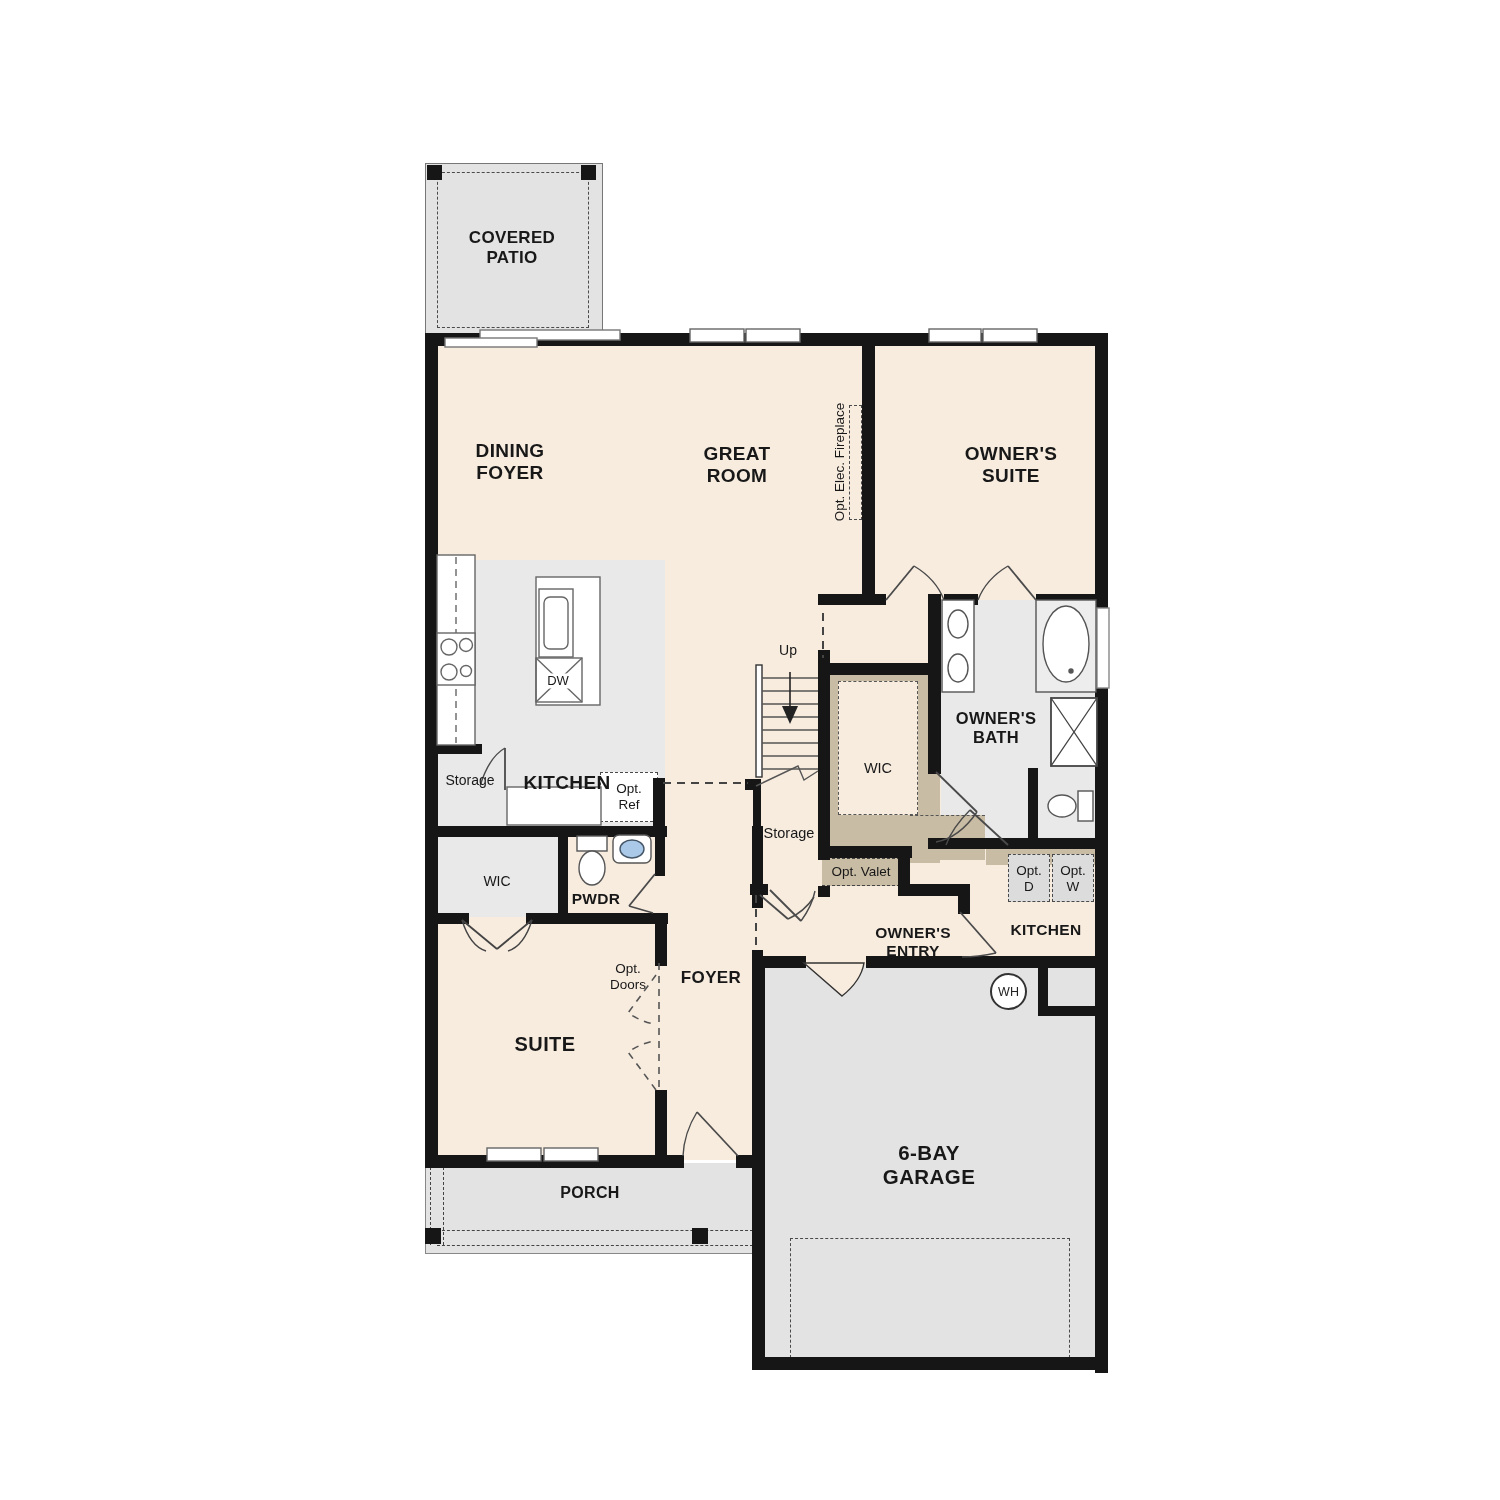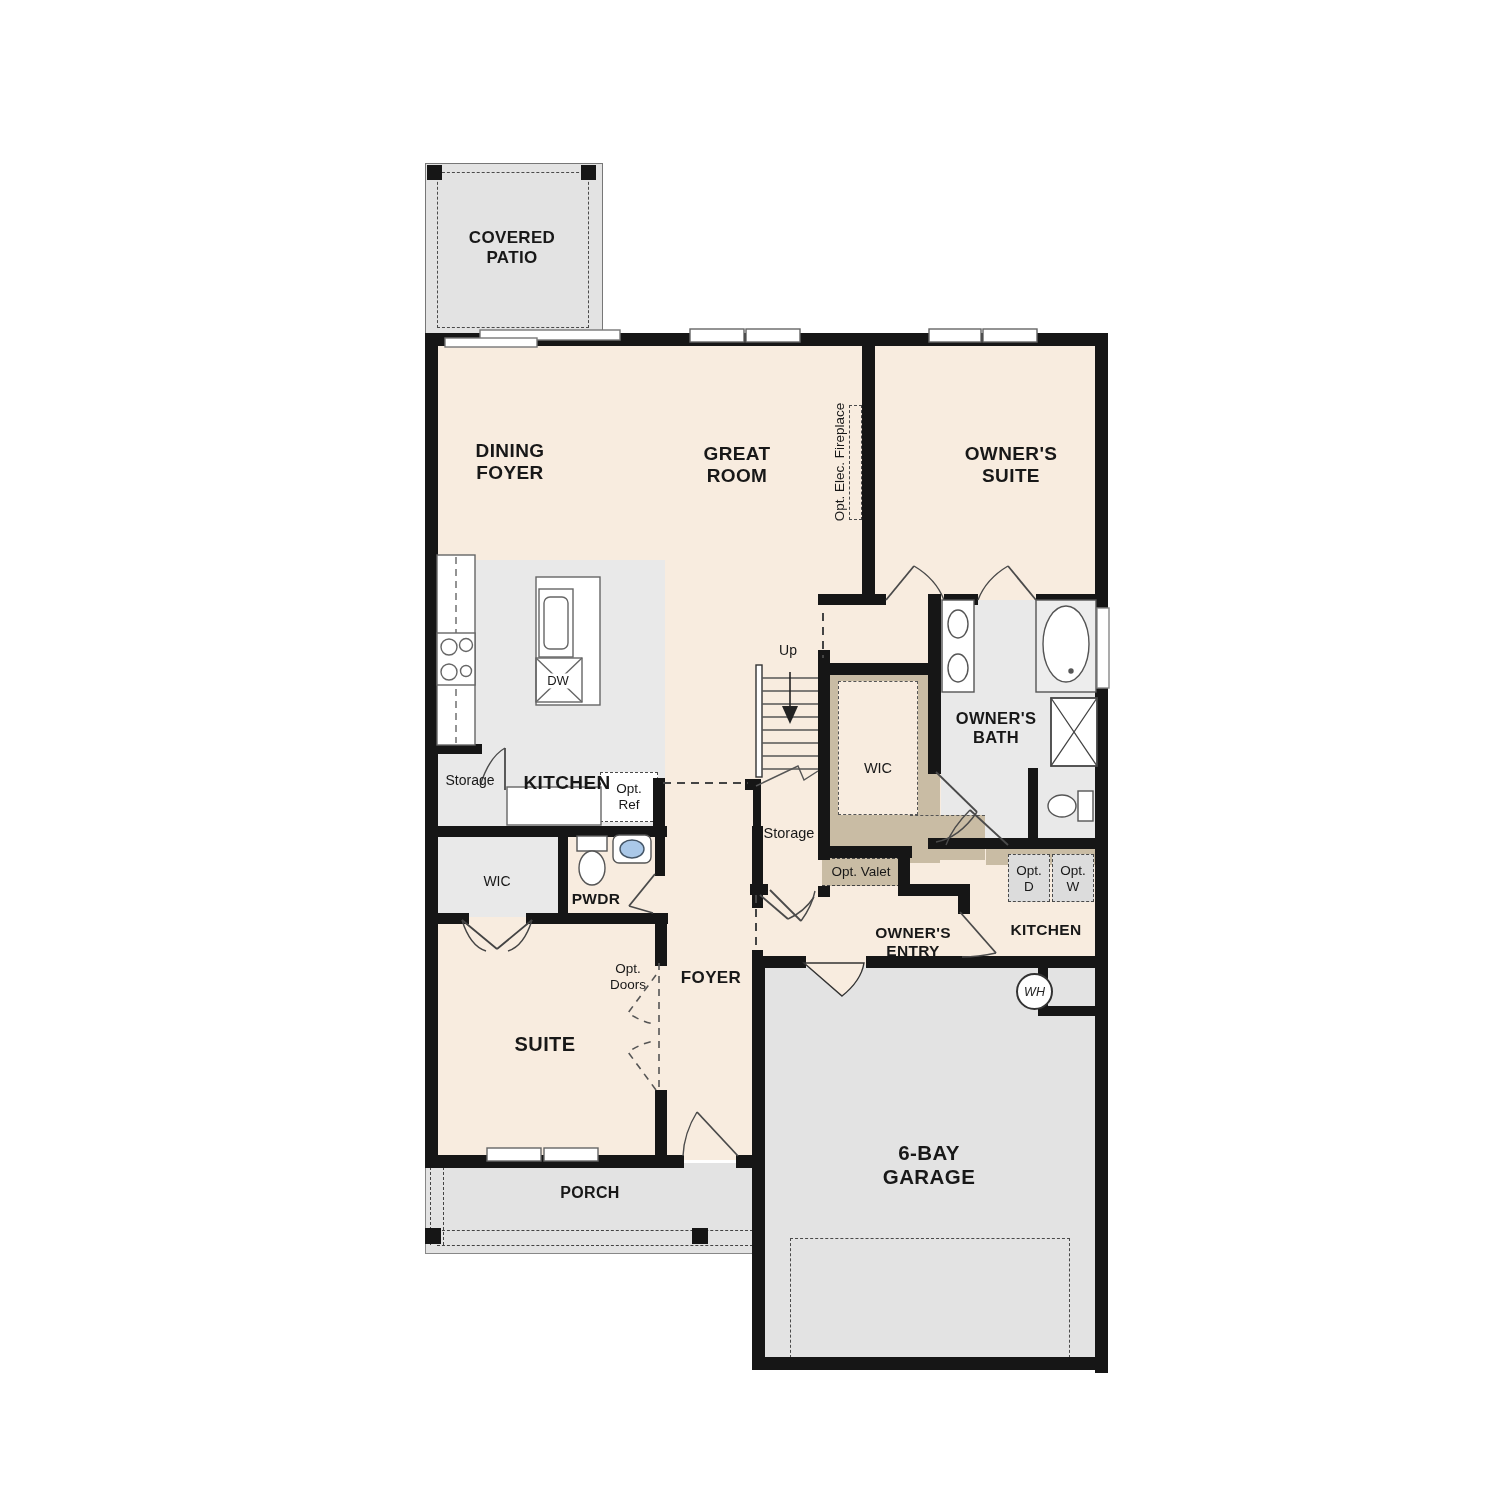--- a/index.html
+++ b/index.html
@@ -234,21 +234,21 @@
         <rect x="1051" y="698" width="46" height="68" fill="#fff"></rect>
         <path d="M1051,698 L1097,766 M1097,698 L1051,766" stroke-width="1.3"></path>
       </g>
       <g stroke="#555">
         <rect x="1078" y="791" width="15" height="30" fill="#fff"></rect>
         <ellipse cx="1062" cy="806" rx="14" ry="11" fill="#fff"></ellipse>
       </g>
     </g>
   </svg>
 
-  <div class="badge" style="left:1016px;top:973px;width:33px;height:33px;font-size:12.5px;font-style:italic;">
+  <div class="badge" style="left:990px;top:973px;width:33px;height:33px;font-size:12.5px;">
     <span>WH</span>
   </div>
 
   <div class="lbl" style="left:512px;top:248px;font-size:17px;">COVERED
 PATIO</div>
   <div class="lbl" style="left:510px;top:462px;font-size:19px;">DINING
 FOYER</div>
   <div class="lbl" style="left:737px;top:465px;font-size:19px;">GREAT
 ROOM</div>
   <div class="lbl" style="left:1011px;top:465px;font-size:19px;">OWNER'S

